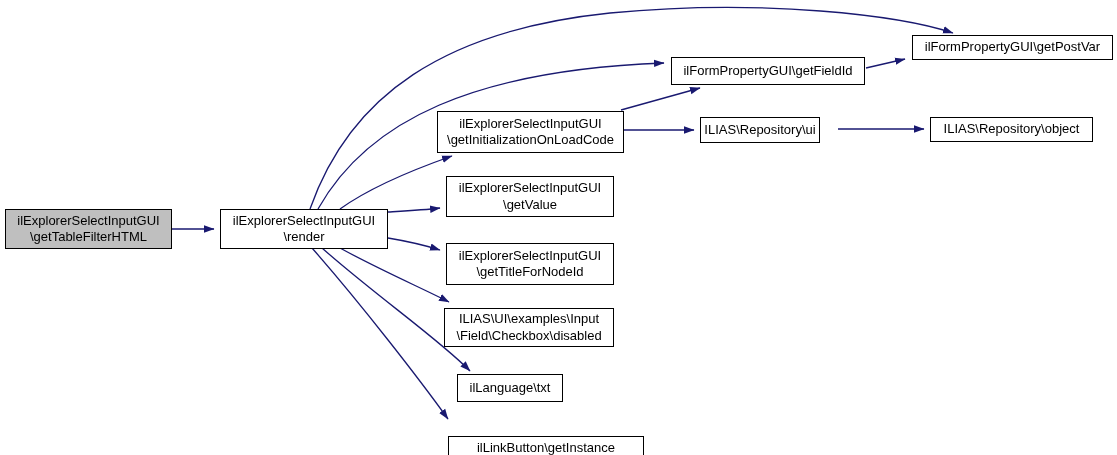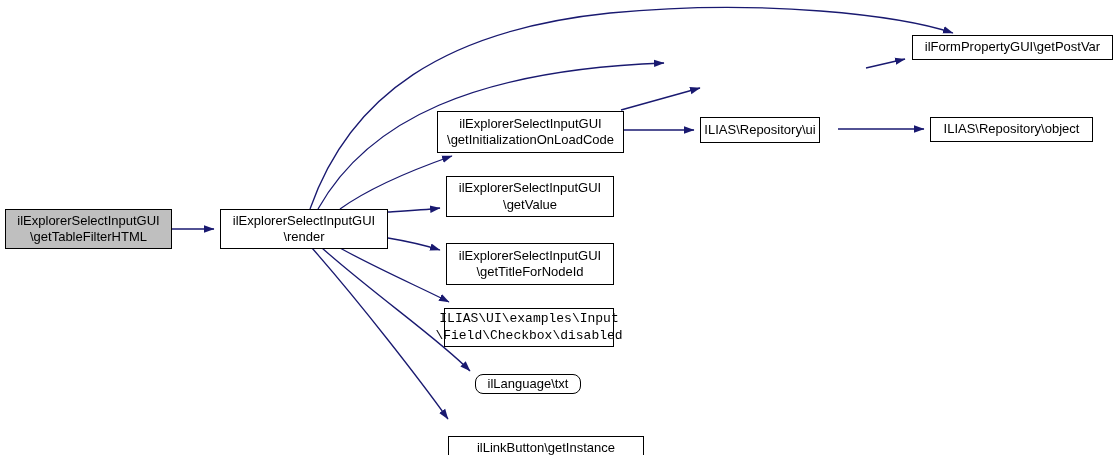--- a/index.html
+++ b/index.html
@@ -63,34 +63,35 @@
   </svg>
 
   <div class="node highlight" style="left:5px;top:209px;width:167px;height:40px;">ilExplorerSelectInputGUI
 \getTableFilterHTML</div>
 
   <div class="node" style="left:220px;top:209px;width:168px;height:40px;">ilExplorerSelectInputGUI
 \render</div>
 
   <div class="node" style="left:912px;top:35px;width:201px;height:25px;">ilFormPropertyGUI\getPostVar</div>
 
+  <div class="node" style="left:671px;top:57px;width:194px;height:28px;">ilFormPropertyGUI\getFieldId</div>
 
   <div class="node" style="left:437px;top:111px;width:187px;height:42px;">ilExplorerSelectInputGUI
 \getInitializationOnLoadCode</div>
 
   <div class="node" style="left:700px;top:117px;width:120px;height:26px;">ILIAS\Repository\ui</div>
 
   <div class="node" style="left:930px;top:117px;width:163px;height:25px;text-align:right;">ILIAS\Repository\object</div>
 
   <div class="node" style="left:446px;top:176px;width:168px;height:41px;">ilExplorerSelectInputGUI
 \getValue</div>
 
   <div class="node" style="left:446px;top:243px;width:168px;height:42px;">ilExplorerSelectInputGUI
 \getTitleForNodeId</div>
 
-  <div class="node" style="left:444px;top:308px;width:170px;height:39px;font-family:Liberation Mono, monospace;">ILIAS\UI\examples\Input
+  <div class="node" style="left:444px;top:308px;width:170px;height:39px;">ILIAS\UI\examples\Input
 \Field\Checkbox\disabled</div>
 
-  <div class="node" style="left:475px;top:374px;width:106px;height:20px;border-radius:8px;">ilLanguage\txt</div>
+  <div class="node" style="left:457px;top:374px;width:106px;height:28px;">ilLanguage\txt</div>
 
   <div class="node" style="left:448px;top:436px;width:196px;height:24px;">ilLinkButton\getInstance</div>
 
 </div>
 
 </body></html>

